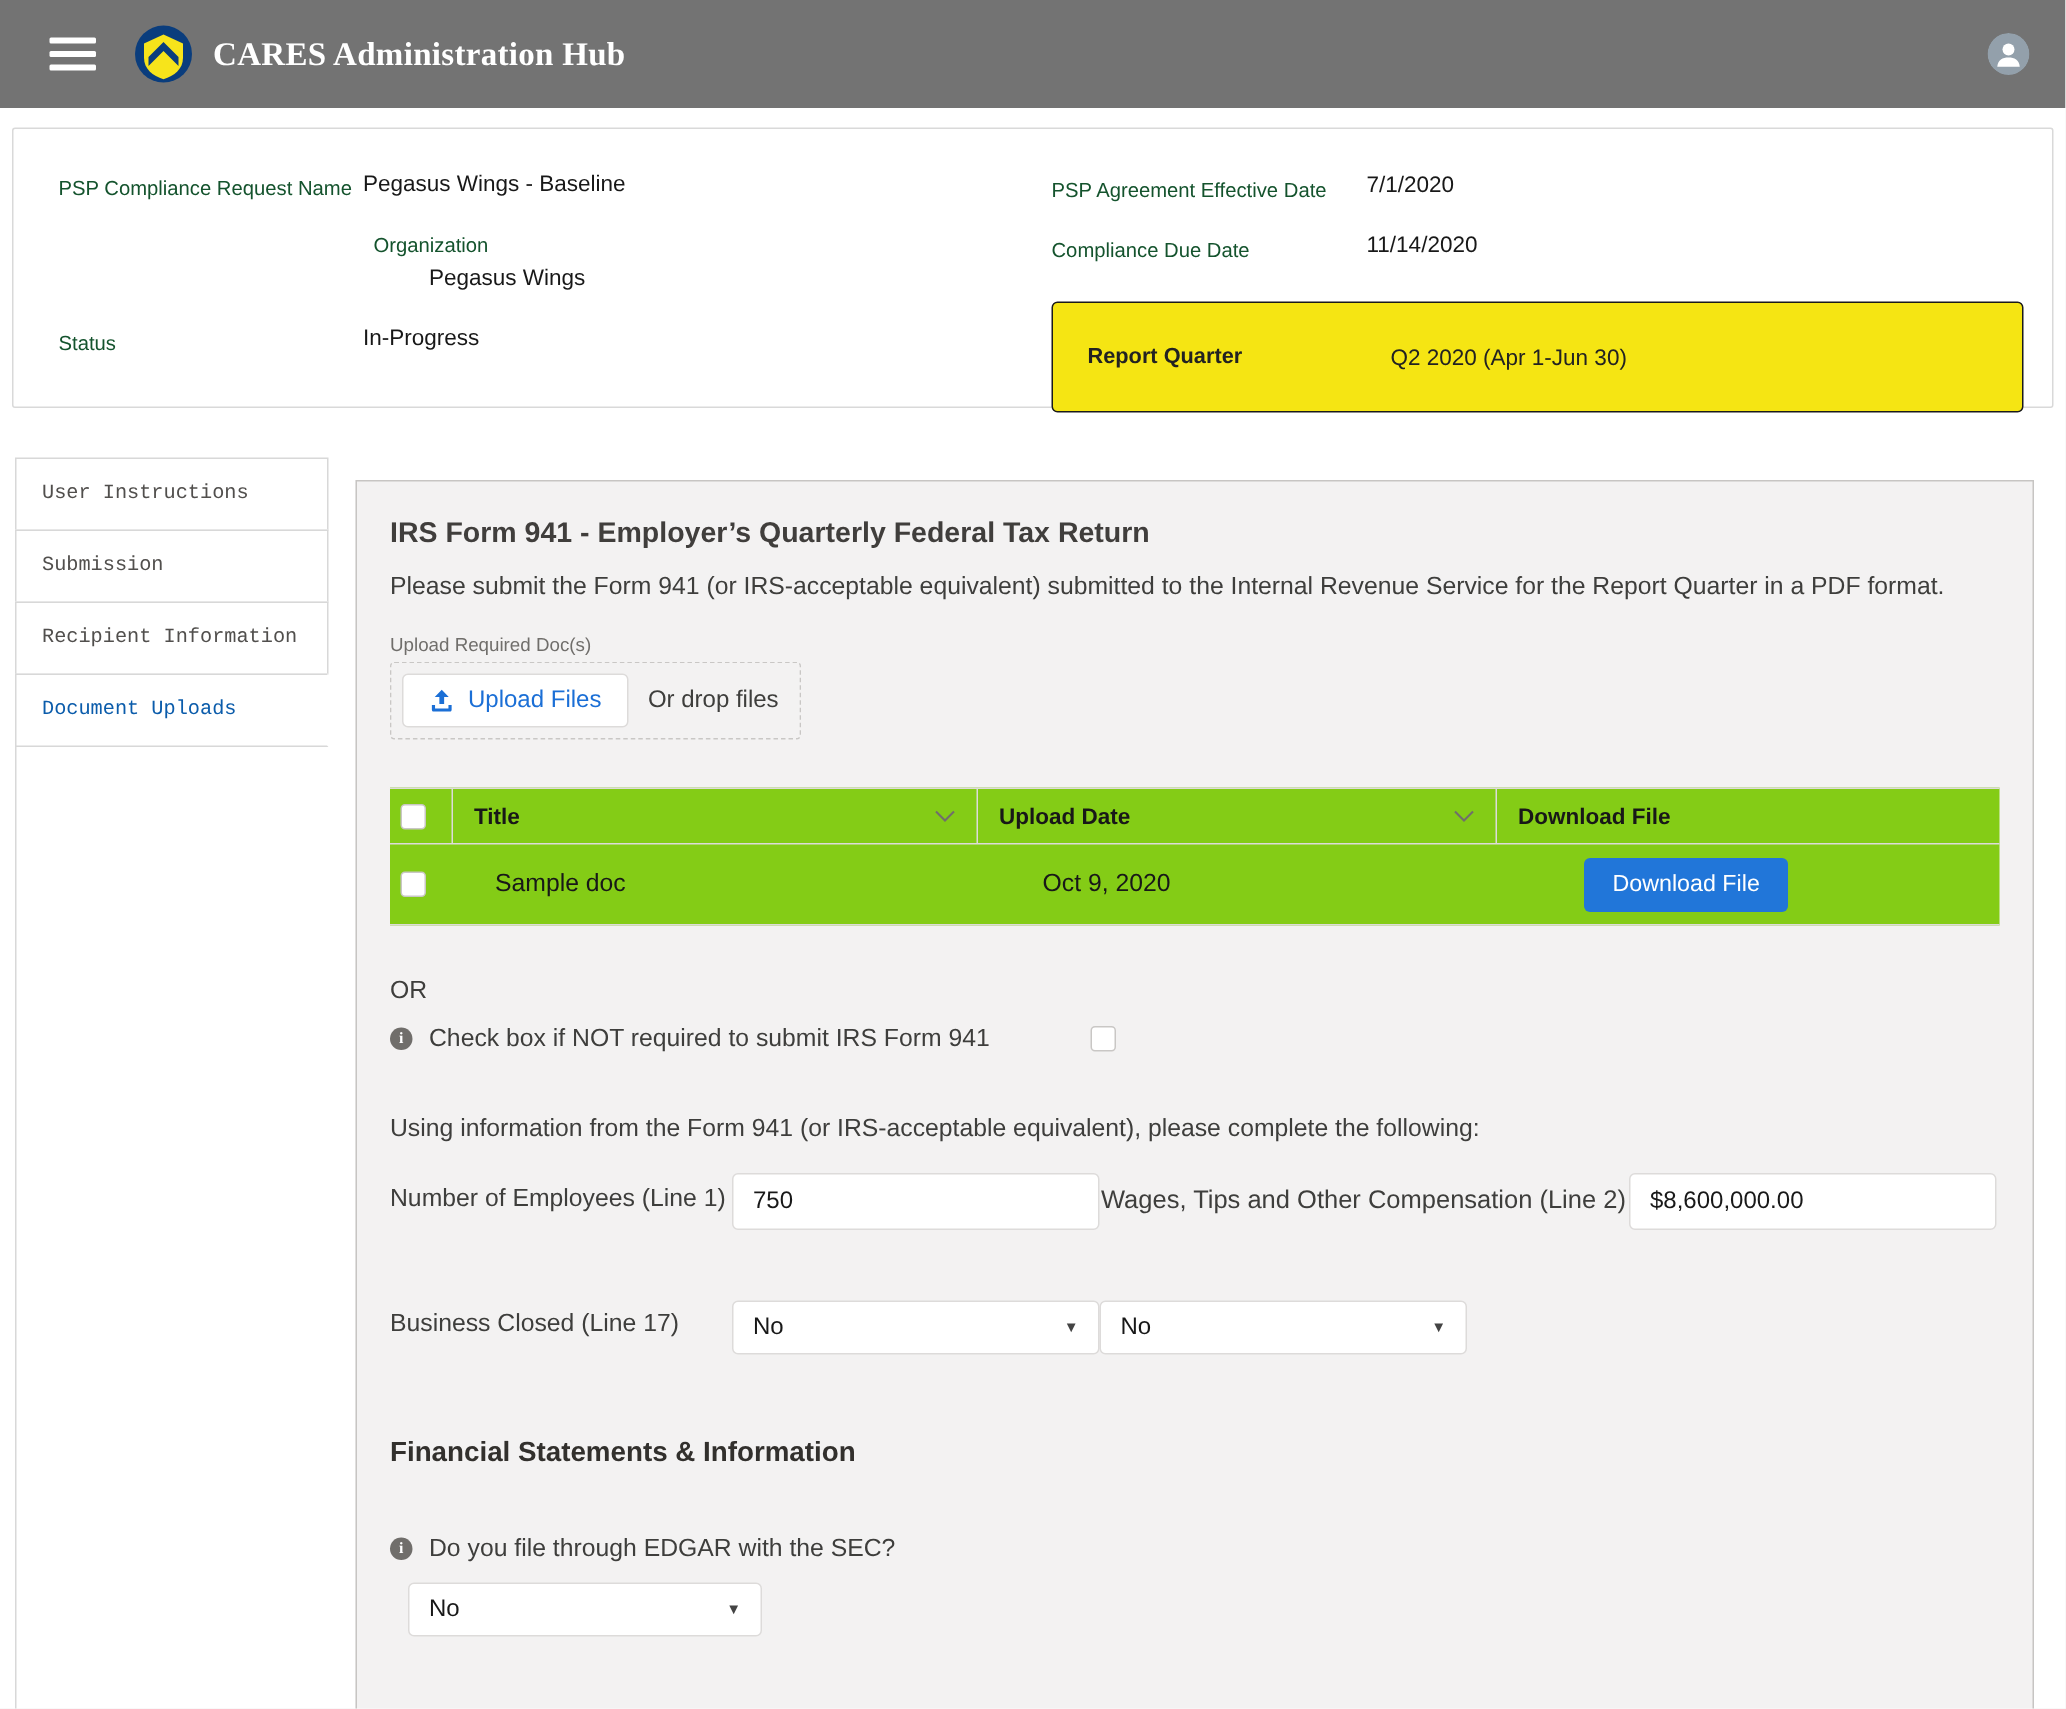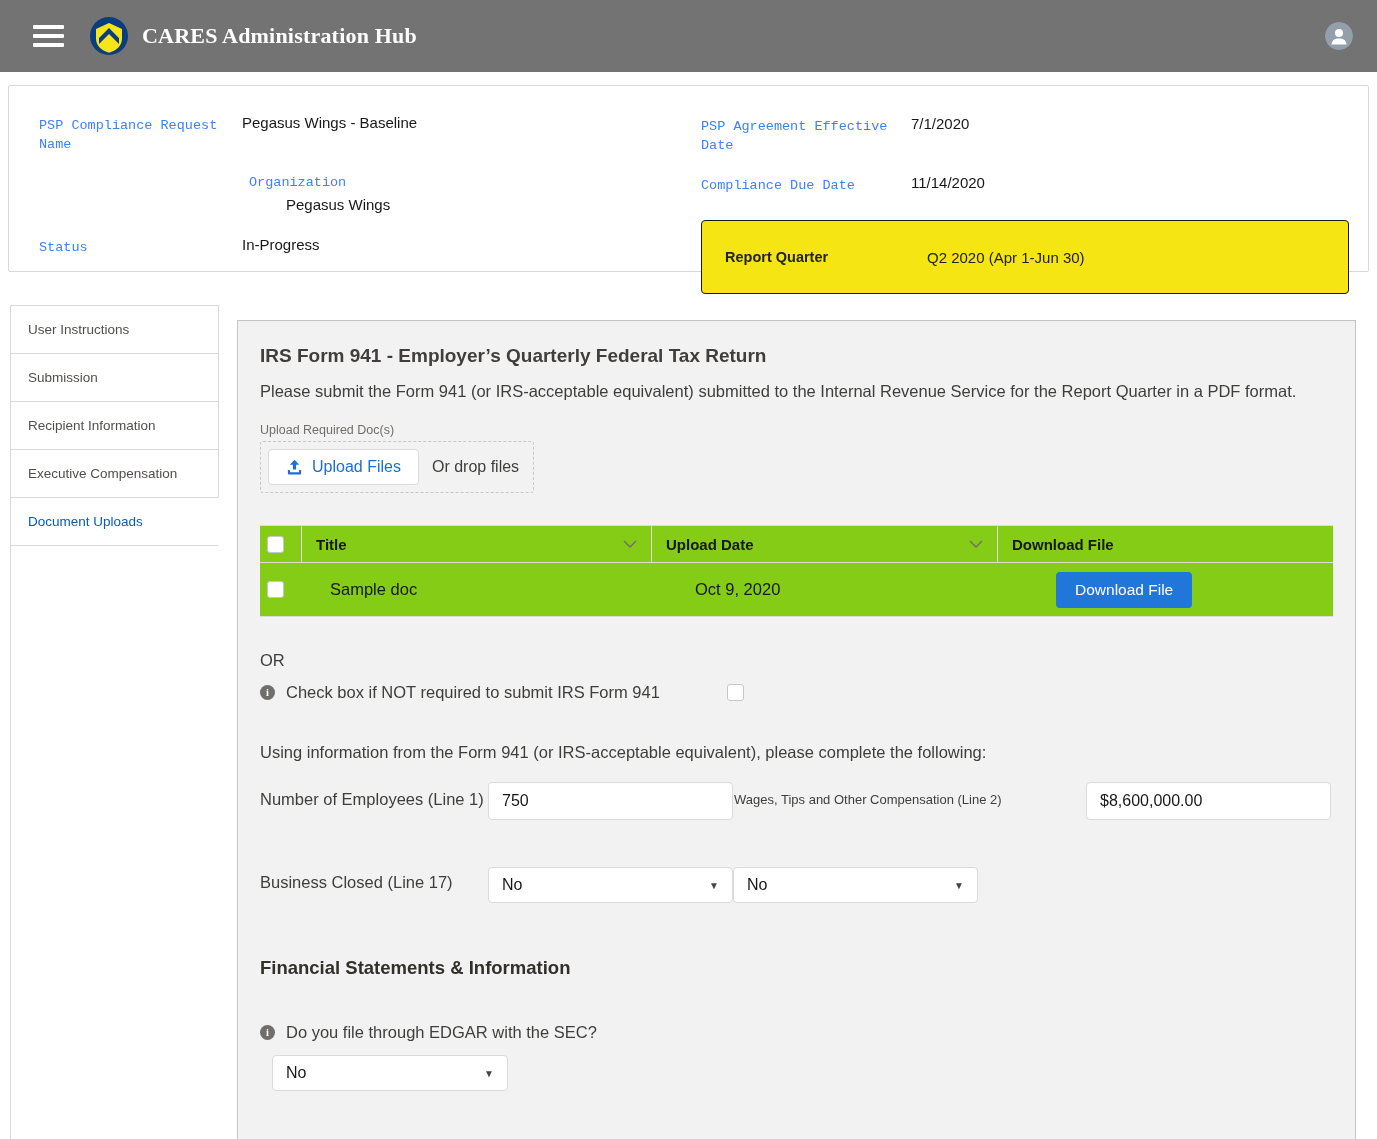--- a/index.html
+++ b/index.html
@@ -14,36 +14,36 @@
   .hamburger { width:31px; height:22px; display:flex; flex-direction:column; justify-content:space-between; margin-left:33px; cursor:pointer; }
   .hamburger span { height:4px; background:#fff; border-radius:1px; }
   .logo { width:40px; height:40px; margin-left:25px; flex-shrink:0; }
   .nav-title { color:#fff; font-family:"Liberation Serif", serif; font-size:22px; font-weight:600; margin-left:13px; letter-spacing:0.2px; }
   .nav-spacer { flex:1; }
   .avatar { width:28px; height:28px; border-radius:50%; margin-right:24px; cursor:pointer; flex-shrink:0; }
   
   .info-card { margin:13px 8px 0 8px; background:#fff; border:1px solid #d9d9d9; border-radius:2px; display:flex; padding:27px 20px 30px 30px; height:187px; }
   .info-left { width:662px; flex-shrink:0; }
   .info-row { display:flex; }
-  .i-label { width:203px; color:#3b82f6; font-size:13.5px; line-height:19px; padding-top:3px; flex-shrink:0;font-family:Liberation Mono, monospace; }
+  .i-label { width:203px; color:#14532d; font-size:13.5px; line-height:19px; padding-top:3px; flex-shrink:0; }
   .i-value { font-size:15px; color:#181818; line-height:19px; }
   .org-block { margin-left:210px; margin-top:19px; }
   .org-block .i-label { width:auto; padding-top:0; }
   .org-block .i-value { margin-left:37px; margin-top:3px; }
   .status-row { margin-top:21px; }
   .info-right { flex:1; padding-top:1px; }
   .info-right .i-label { width:210px; }
   .info-right .info-row { margin-bottom:18px; }
   .quarter-box { margin-top:25px; margin-right:-1px; background:#f5e513; border:1px solid #1a1a1a; border-radius:4px; height:74px; display:flex; align-items:center; padding-left:23px; }
   .q-label { width:202px; font-size:14.5px; font-weight:700; color:#222; flex-shrink:0; }
   .q-value { font-size:15px; color:#222; }
   
   .content { display:flex; margin-top:33px; align-items:stretch; }
   .sidebar-col { width:209px; margin-left:10px; flex-shrink:0; display:flex; flex-direction:column; }
-  .side-item { background:#fff; border:1px solid #d8d8d8; margin-top:-1px; height:49px; display:flex; align-items:center; padding-left:17px; font-size:13.5px; color:#514f4d; cursor:pointer; }
+  .side-item { background:#fff; border:1px solid #d8d8d8; margin-top:-1px; height:49px; display:flex; align-items:center; padding-left:17px; font-size:13.5px; color:#514f4d; cursor:pointer;font-family:Liberation Mono, monospace; }
   .side-item:first-child { margin-top:0; }
   .side-item.active { color:#0b5cab; border-right-color:transparent; }
   .side-tail { flex:1; border-left:1px solid #d8d8d8; border-bottom:1px solid #e8e8e8; }
   
   .main-panel { flex:1; margin:15px 21px 0 18px; background:#f3f2f2; border:1px solid #c7c5c3; padding:24px 22px 60px 22px; }
   .form-title { font-size:19px; font-weight:700; color:#403e3c; margin:0 0 10px 0; }
   .form-desc { font-size:16.5px; line-height:28px; margin:0 0 18px 0; max-width:1072px; color:#3e3e3c; }
   .upload-label { font-size:12.5px; color:#706e6b; margin-bottom:4px; }
   .dropzone { display:inline-flex; align-items:center; border:1px dashed #c9c7c5; border-radius:3px; padding:7px 14px 7px 7px; gap:13px; }
   .upload-btn { display:inline-flex; align-items:center; gap:9px; background:#fff; border:1px solid #dddbda; border-radius:4px; padding:8px 17px; color:#1b6fd6; font-size:16px; cursor:pointer; font-family:inherit; }
@@ -62,21 +62,21 @@
   .dl-btn { background:#2176d9; color:#fff; border:none; border-radius:4px; padding:9px 19px; font-size:15.5px; cursor:pointer; font-family:inherit; }
   .or-text { margin-top:34px; font-size:16.5px; }
   .check-row { display:flex; align-items:center; margin-top:13px; gap:11px; }
   .info-icon { width:15px; height:15px; border-radius:50%; background:#706e6b; color:#fff; font-size:10.5px; font-weight:700; font-family:"Liberation Serif", serif; display:inline-flex; align-items:center; justify-content:center; flex-shrink:0; }
   .check-row .checkbox { margin-left:56px; }
   .check-text { font-size:16.5px; }
   .using-text { margin-top:41px; font-size:16.5px; }
   .fields-row { display:flex; align-items:flex-start; margin-top:20px; }
   .fields-row.second { margin-top:45px; }
   .f-label-left { width:228px; flex-shrink:0; font-size:16.5px; line-height:27px; padding-top:4px; }
-  .f-label-right { width:353px; flex-shrink:0; font-size:13px; line-height:27px; padding-top:4px; padding-left:1px; }
+  .f-label-right { width:353px; flex-shrink:0; font-size:17px; line-height:27px; padding-top:4px; padding-left:1px; }
   .f-input { width:245px; height:38px; border:1px solid #dddbda; border-radius:4px; background:#fff; font-size:16px; color:#181818; padding:0 13px; font-family:inherit; flex-shrink:0; }
   .f-select { width:245px; height:36px; margin-top:2px; background:#fff; border:1px solid #dddbda; border-radius:4px; display:flex; align-items:center; justify-content:space-between; padding:0 13px; font-size:16px; color:#181818; cursor:pointer; flex-shrink:0; }
   .caret { font-size:10px; color:#444; }
   .fin-title { margin-top:54px; font-size:18.5px; font-weight:700; color:#32302d; }
   .edgar-row { margin-top:44px; display:flex; align-items:center; gap:11px; font-size:16.5px; }
   .edgar-select { margin-left:12px; margin-top:13px; width:236px; }
   .fin-note { margin-top:62px; font-size:16.5px; line-height:28px; max-width:1075px; }
 </style>
 </head>
 <body>
@@ -131,21 +131,20 @@
     </div>
   </div>
 </section>
 
 <div class="content">
 
   <nav class="sidebar-col">
     <div class="side-item">User Instructions</div>
     <div class="side-item">Submission</div>
     <div class="side-item">Recipient Information</div>
-    <div class="side-item">Executive Compensation</div>
     <div class="side-item active">Document Uploads</div>
     <div class="side-tail"></div>
   </nav>
 
   <main class="main-panel">
 
     <h2 class="form-title">IRS Form 941 - Employer’s Quarterly Federal Tax Return</h2>
     <p class="form-desc">Please submit the Form 941 (or IRS-acceptable equivalent) submitted to the Internal Revenue Service for the Report Quarter in a PDF format.</p>
 
     <div class="upload-label">Upload Required Doc(s)</div>

